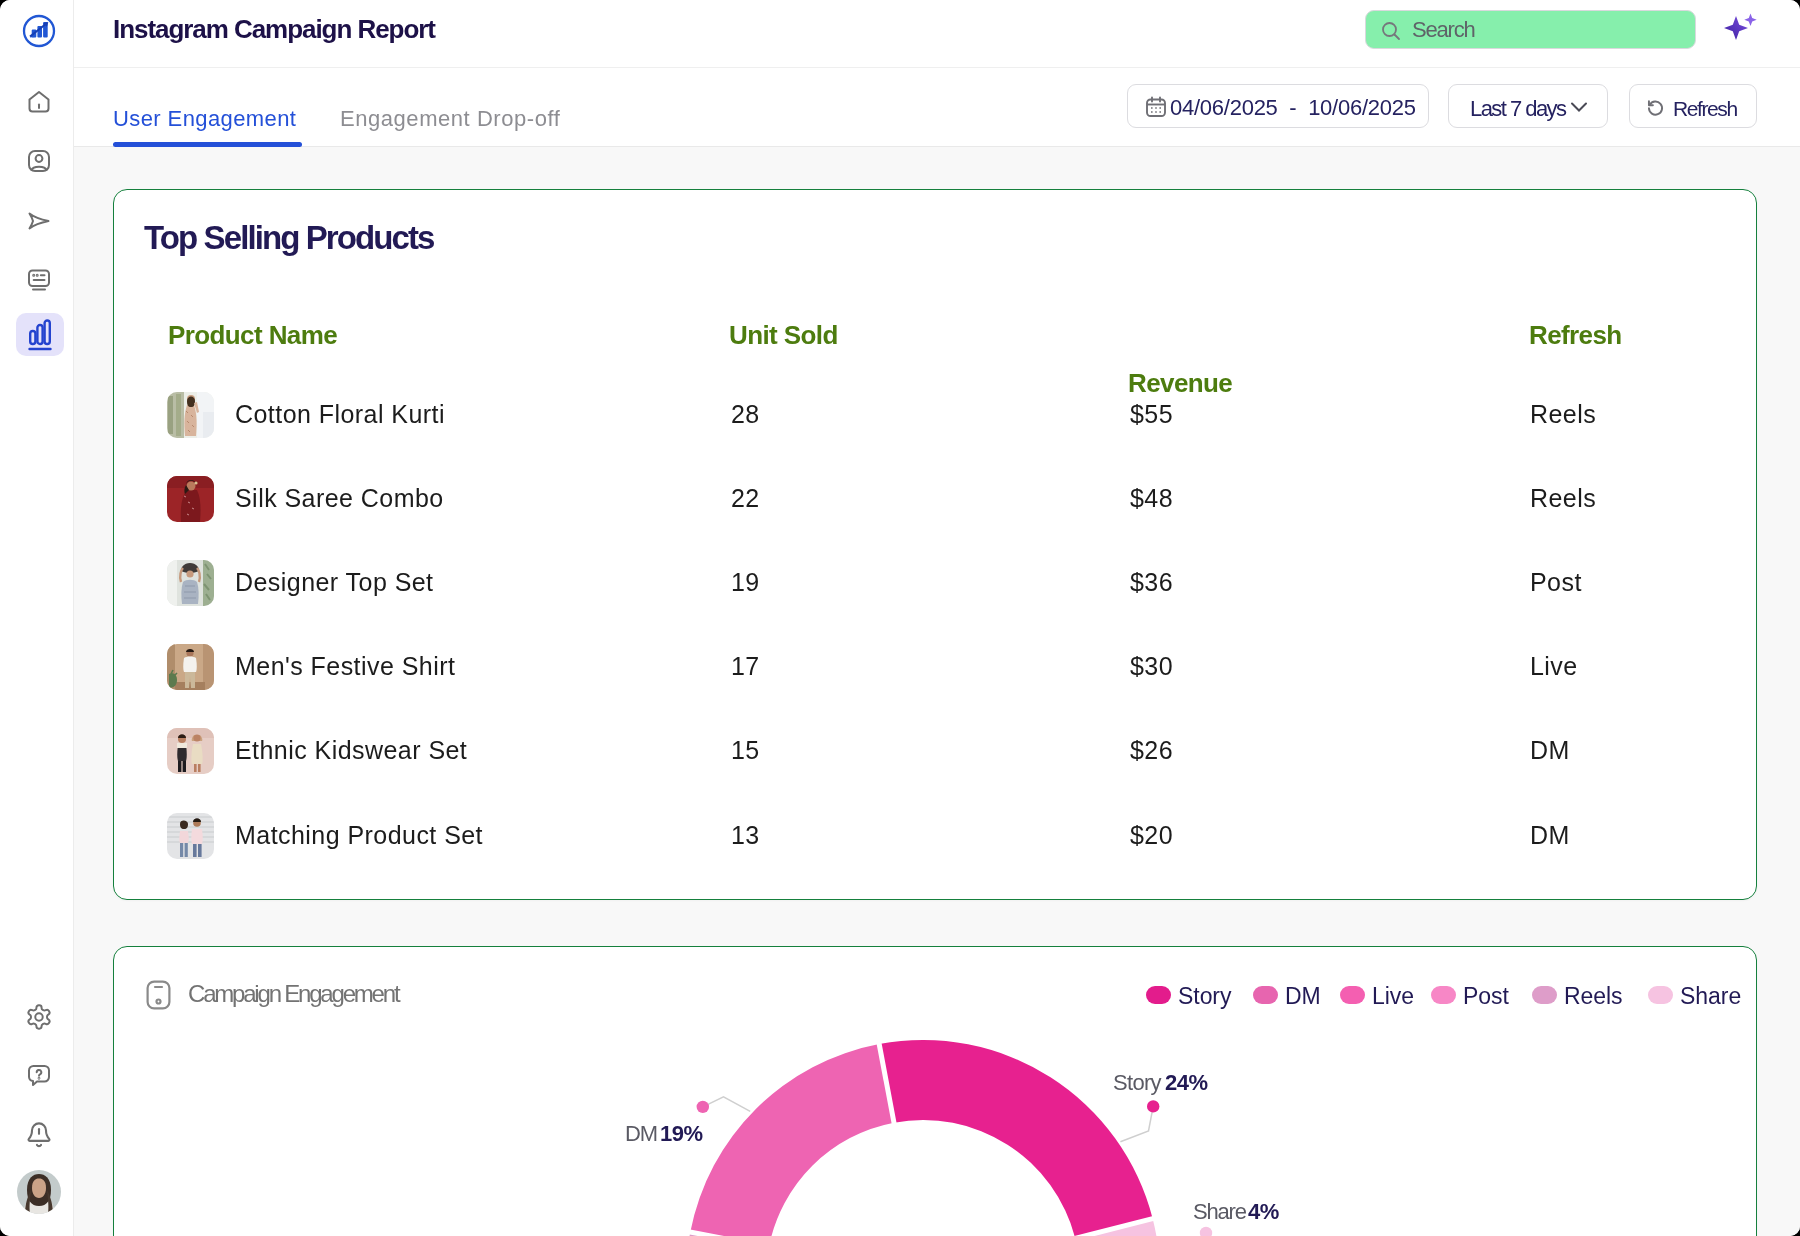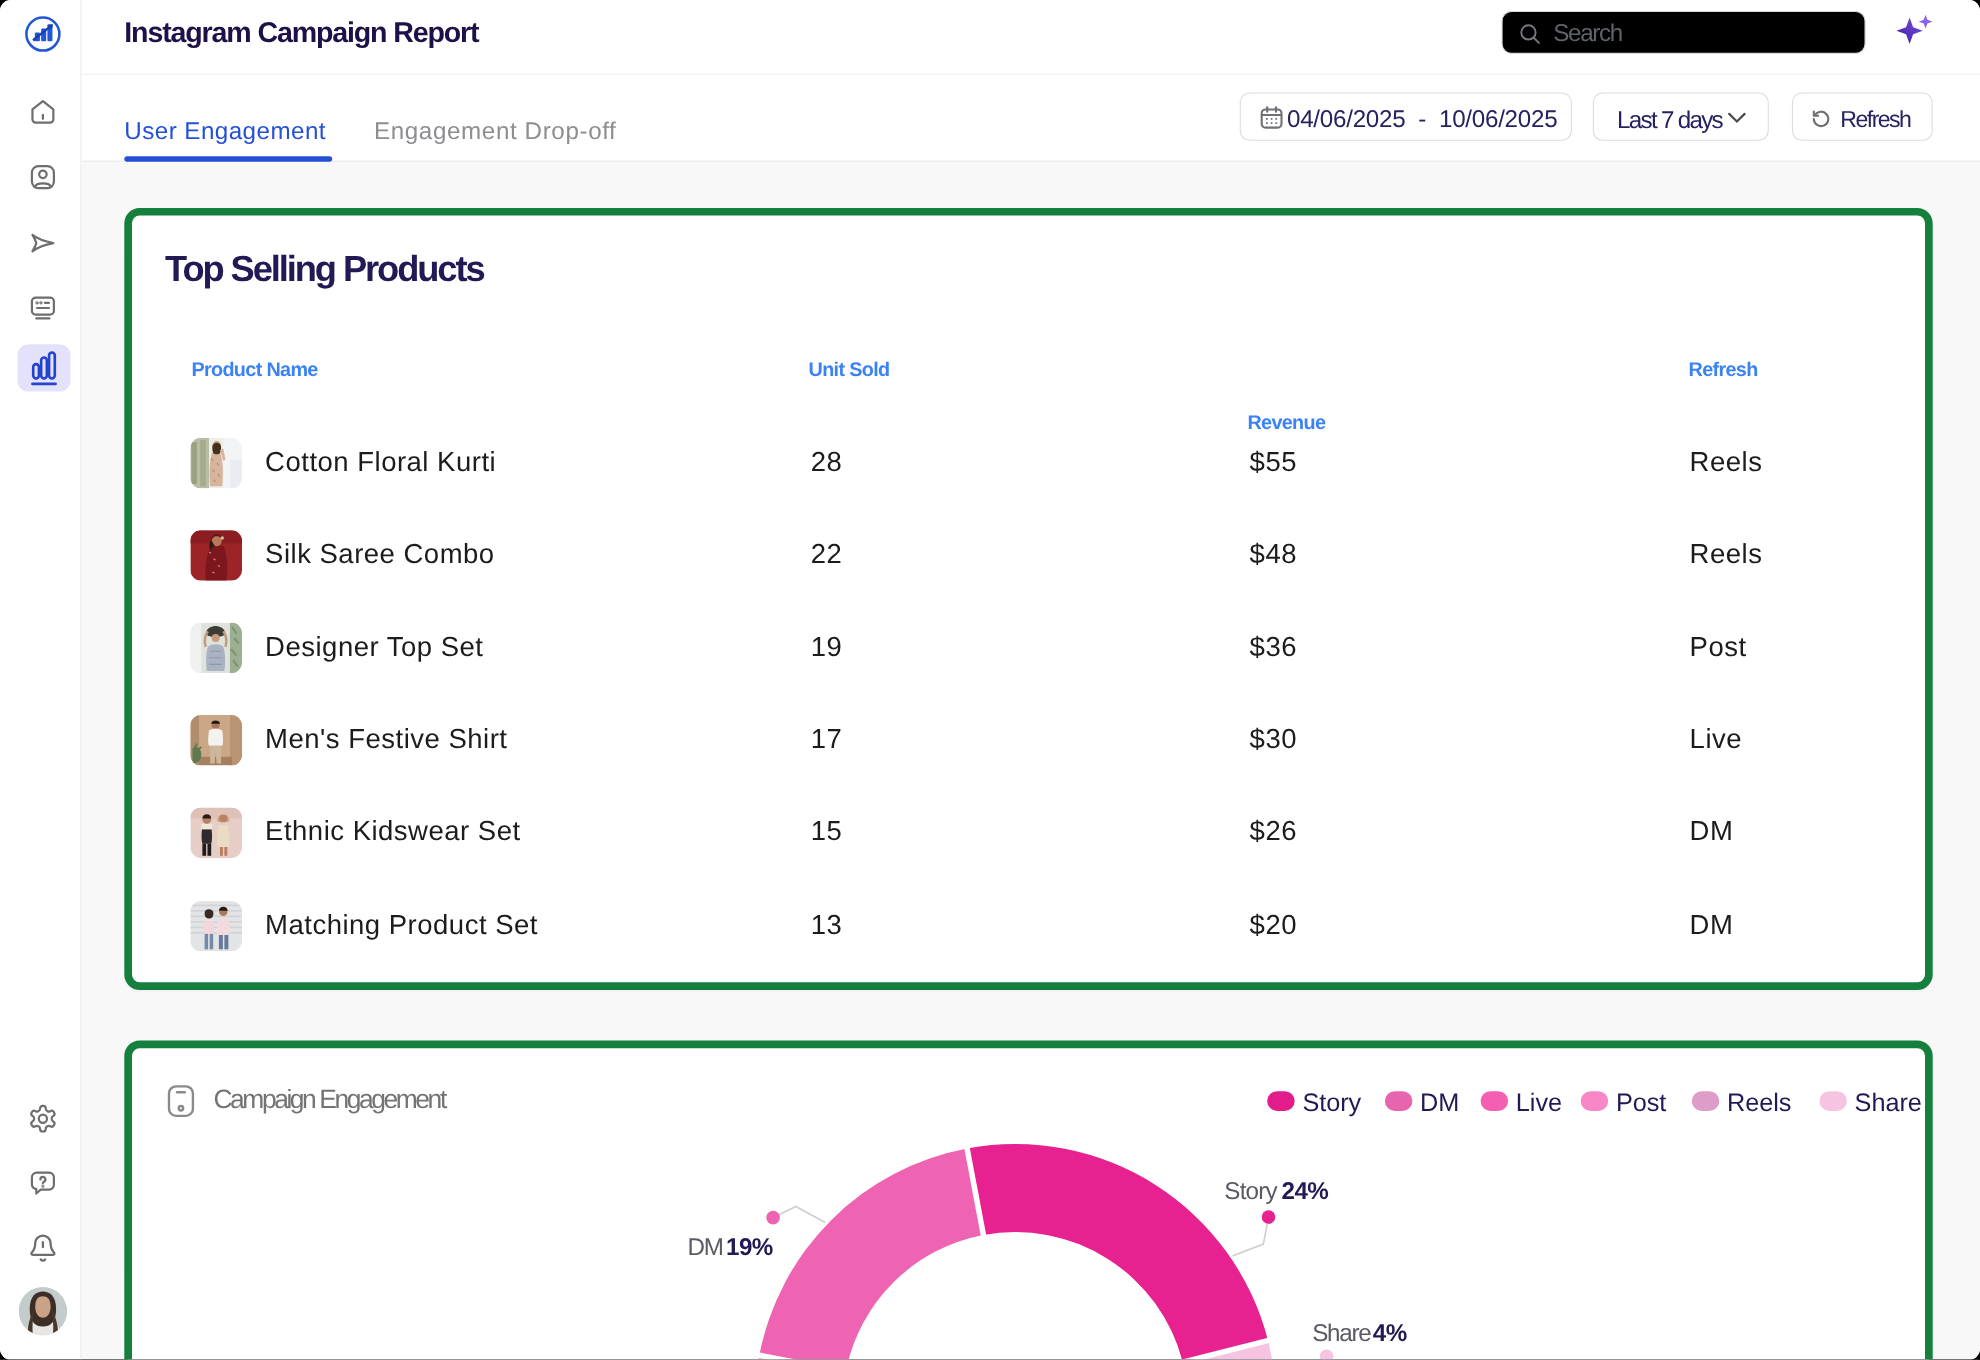--- a/index.html
+++ b/index.html
@@ -5,37 +5,37 @@
 * { margin:0; padding:0; box-sizing:border-box; }
 html,body { width:1800px; height:1236px; background:#000; }
 body { font-family:"Liberation Sans", sans-serif; }
 .page { position:relative; width:1800px; height:1236px; background:#fff; border-radius:10px; overflow:hidden; }
 .abs { position:absolute; }
 .content { position:absolute; left:74px; top:147px; right:0; bottom:0; background:#f8f8f8; }
 .sidebar { position:absolute; left:0; top:0; width:74px; height:1236px; background:#fff; border-right:1px solid #ececec; z-index:5; }
 .header { position:absolute; left:74px; top:0; width:1726px; height:68px; background:#fff; border-bottom:1px solid #efefef; z-index:4; }
 .tabsrow { position:absolute; left:74px; top:69px; width:1726px; height:78px; background:#fff; border-bottom:1px solid #e9e9e9; z-index:4; }
 .title { position:absolute; left:39px; top:14px; font-size:26px; font-weight:bold; color:#1d1148; letter-spacing:-1.05px; }
-.searchbox { position:absolute; left:1291px; top:10px; width:331px; height:39px; border:1px solid #d9d9dd; border-radius:9px; background:#000000; }
+.searchbox { position:absolute; left:1291px; top:10px; width:331px; height:39px; border:1px solid #d9d9dd; border-radius:9px; background:#86efac; }
 .searchbox span { position:absolute; left:46px; top:6px; font-size:22px; letter-spacing:-1.2px; color:#5f6368; }
 .tab1 { position:absolute; left:113px; top:106px; font-size:22px; letter-spacing:0.4px; color:#2450d8; z-index:5;}
 .tab2 { position:absolute; left:340px; top:106px; font-size:22px; letter-spacing:0.55px; color:#8d8d92; z-index:5;}
 .tabline { position:absolute; left:113px; top:142px; width:189px; height:5px; background:#2450d8; border-radius:3px; z-index:5;}
 .btn { position:absolute; height:44px; border:1px solid #dcdce0; border-radius:9px; background:#fff; z-index:5; }
 .datebox { left:1127px; top:84px; width:302px; }
 .datebox span { position:absolute; left:42px; top:10px; font-size:22px; letter-spacing:-0.25px; color:#252260; }
 .lastbox { left:1448px; top:84px; width:160px; }
 .lastbox span { position:absolute; left:21px; top:11px; font-size:22px; letter-spacing:-1.55px; color:#252260; }
 .refreshbox { left:1629px; top:84px; width:128px; }
 .refreshbox span { position:absolute; left:43px; top:12px; font-size:21px; letter-spacing:-1.4px; color:#252260; }
-.card { position:absolute; background:#fff; border:7px solid #15803d; border-radius:14px; box-shadow:0 1px 2px rgba(20,20,40,0.03); }
+.card { position:absolute; background:#fff; border:1px solid #15803d; border-radius:14px; box-shadow:0 1px 2px rgba(20,20,40,0.03); }
 .card1 { left:113px; top:189px; width:1644px; height:711px; }
 .card2 { left:113px; top:946px; width:1644px; height:600px; }
 .cardtitle { position:absolute; left:30px; top:29px; font-size:33px; font-weight:bold; letter-spacing:-1.9px; color:#221a55; }
-.th { position:absolute; top:130px; font-size:18px; font-weight:bold; letter-spacing:-0.6px; color:#3b82f6; }
+.th { position:absolute; top:130px; font-size:26px; font-weight:bold; letter-spacing:-0.6px; color:#4d7c0f; }
 .rowtext { position:absolute; font-size:25px; letter-spacing:0.45px; color:#1c1c1c; }
 .pimg { position:absolute; width:47px; height:46px; border-radius:10px; overflow:hidden; }
 .ce-title { position:absolute; left:74px; top:33px; font-size:24px; letter-spacing:-2.2px; color:#737373; }
 .lp { position:absolute; top:39px; width:25px; height:18px; border-radius:9px; }
 .ll { position:absolute; top:36px; font-size:23px; letter-spacing:-0.05px; color:#221a55; }
 </style>
 </head>
 <body>
 <div class="page">
   <div class="content"></div>

